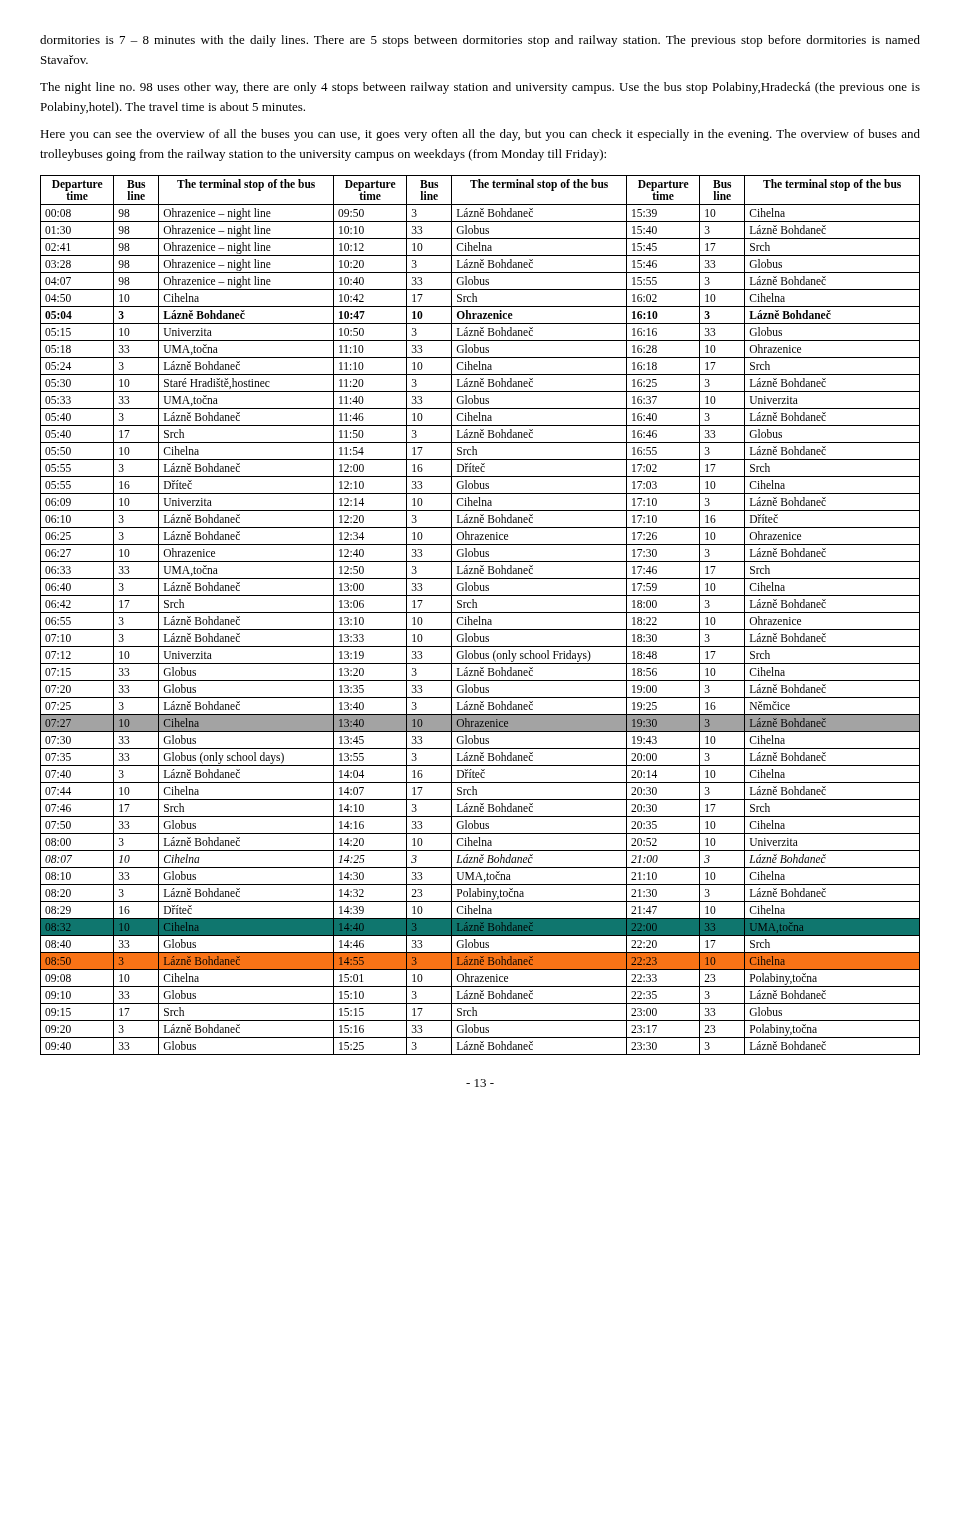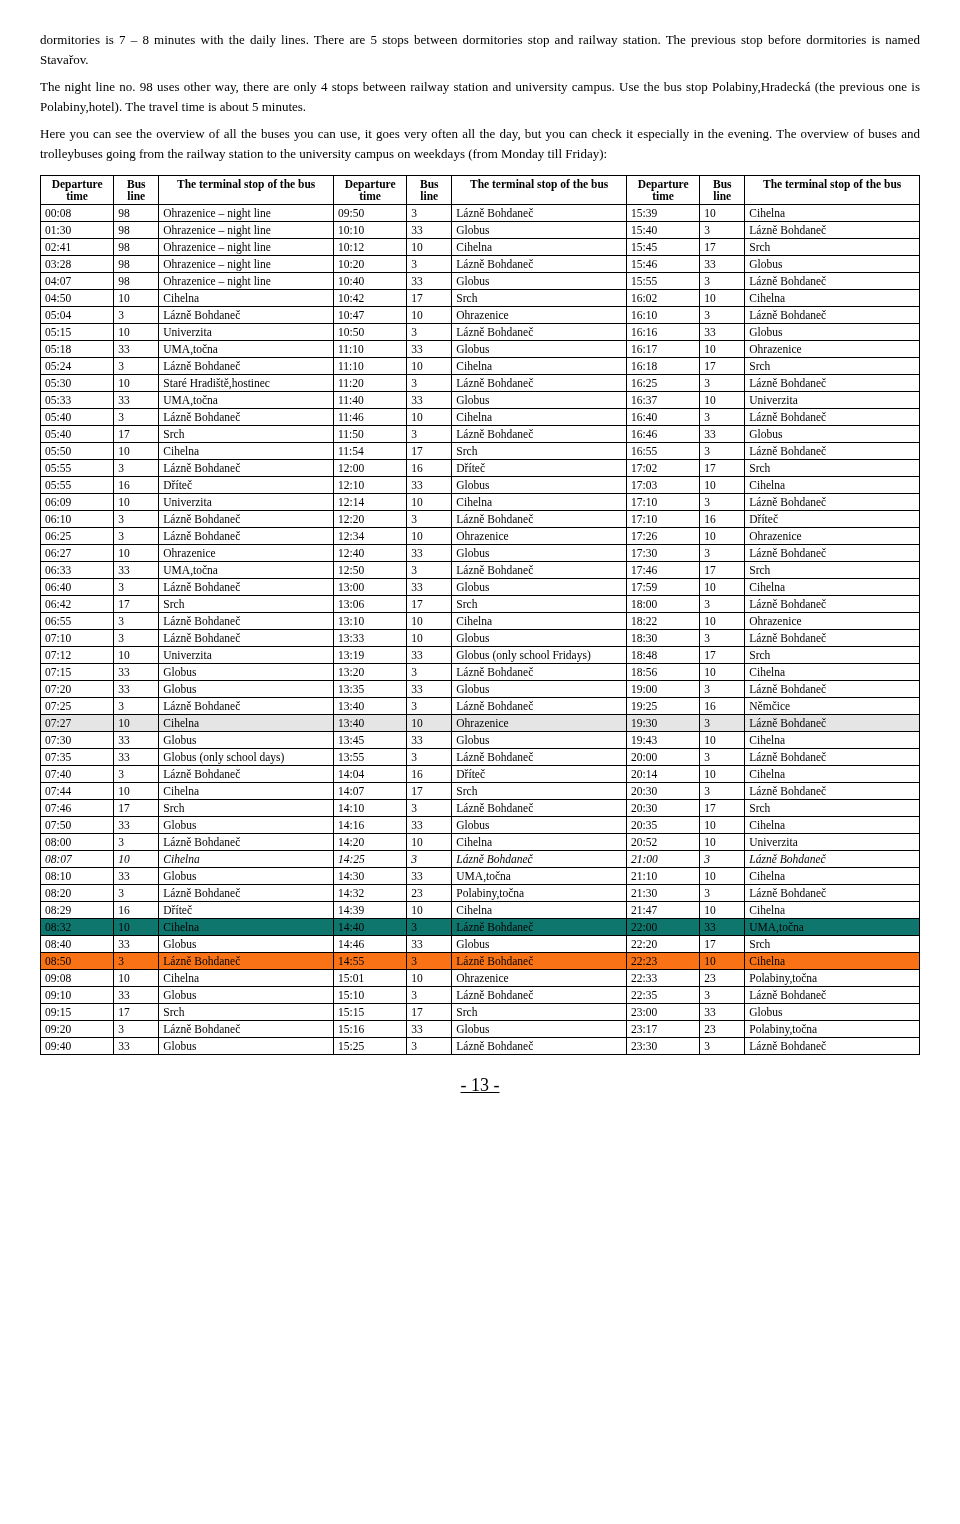--- a/index.html
+++ b/index.html
@@ -43,22 +43,21 @@
     }
     .schedule-table td.terminal {
       white-space: normal;
     }
     .col-dep { width: 65px; }
     .col-bus { width: 40px; }
     .col-term { width: 155px; }
     .page-num {
       text-align: center;
       margin-top: 20px;
-      font-size: 18px;
-      text-decoration: underline;
+      font-size: 13px;
     }
   </style>
 </head>
 <body>
 
 <p class="intro-text">dormitories is 7 – 8 minutes with the daily lines. There are 5 stops between dormitories stop and railway station. The previous stop before dormitories is named Stavařov.</p>
 
 <p class="intro-text">The night line no. 98 uses other way, there are only 4 stops between railway station and university campus. Use the bus stop Polabiny,Hradecká (the previous one is Polabiny,hotel). The travel time is about 5 minutes.</p>
 
 <p class="section-title">Here you can see the overview of all the buses you can use, it goes very often all the day, but you can check it especially in the evening. The overview of buses and trolleybuses going from the railway station to the university campus on weekdays (from Monday till Friday):</p>
@@ -137,21 +136,21 @@
         <td>04:50</td>
         <td>10</td>
         <td class="terminal">Cihelna</td>
         <td>10:42</td>
         <td>17</td>
         <td class="terminal">Srch</td>
         <td>16:02</td>
         <td>10</td>
         <td class="terminal">Cihelna</td>
       </tr>
-      <tr style="background: rgb(255, 255, 255);">
+      <tr style="background: rgb(255, 255, 255); font-weight: bold;">
         <td>05:04</td>
         <td>3</td>
         <td class="terminal">Lázně Bohdaneč</td>
         <td>10:47</td>
         <td>10</td>
         <td class="terminal">Ohrazenice</td>
         <td>16:10</td>
         <td>3</td>
         <td class="terminal">Lázně Bohdaneč</td>
       </tr>
@@ -166,21 +165,21 @@
         <td>33</td>
         <td class="terminal">Globus</td>
       </tr>
       <tr style="background: rgb(255, 255, 255);">
         <td>05:18</td>
         <td>33</td>
         <td class="terminal">UMA,točna</td>
         <td>11:10</td>
         <td>33</td>
         <td class="terminal">Globus</td>
-        <td>16:17</td>
+        <td>16:28</td>
         <td>10</td>
         <td class="terminal">Ohrazenice</td>
       </tr>
       <tr>
         <td>05:24</td>
         <td>3</td>
         <td class="terminal">Lázně Bohdaneč</td>
         <td>11:10</td>
         <td>10</td>
         <td class="terminal">Cihelna</td>
@@ -401,21 +400,21 @@
         <td>07:25</td>
         <td>3</td>
         <td class="terminal">Lázně Bohdaneč</td>
         <td>13:40</td>
         <td>3</td>
         <td class="terminal">Lázně Bohdaneč</td>
         <td>19:25</td>
         <td>16</td>
         <td class="terminal">Němčice</td>
       </tr>
-      <tr style="background: #e5e5e5;">
+      <tr style="background: #a3a3a3;">
         <td>07:27</td>
         <td>10</td>
         <td class="terminal">Cihelna</td>
         <td>13:40</td>
         <td>10</td>
         <td class="terminal">Ohrazenice</td>
         <td>19:30</td>
         <td>3</td>
         <td class="terminal">Lázně Bohdaneč</td>
       </tr>

